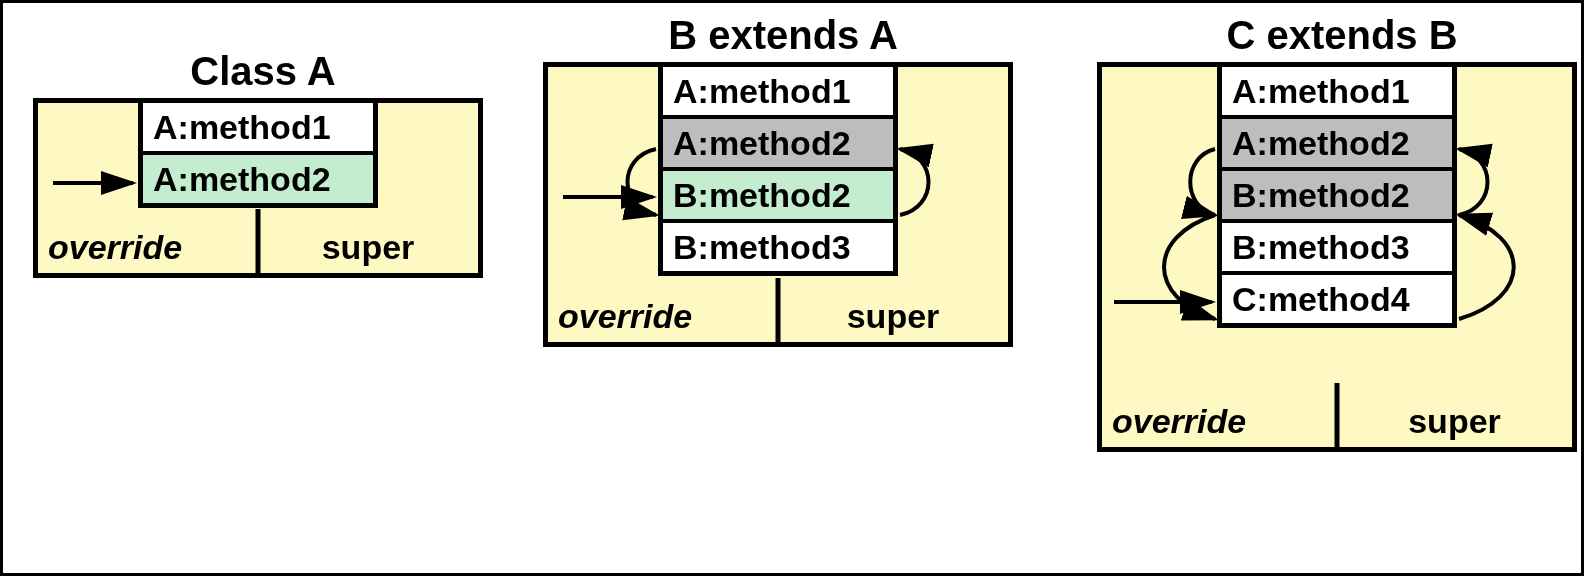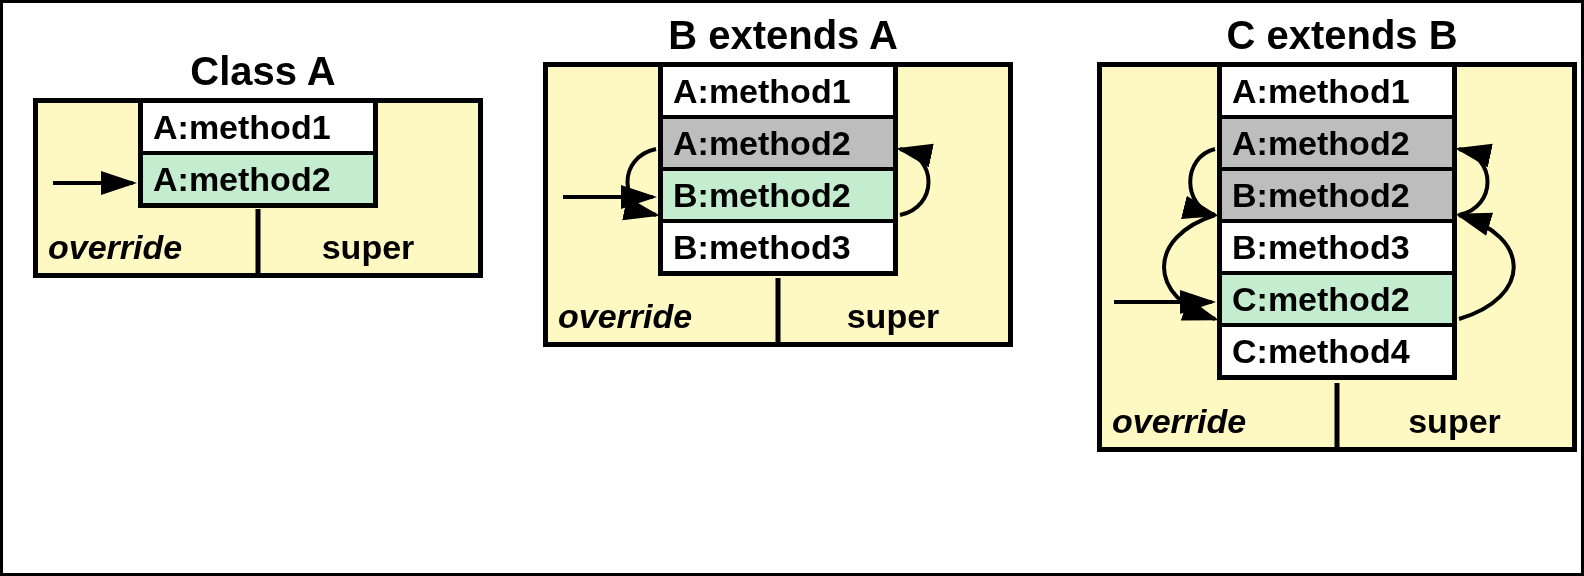--- a/index.html
+++ b/index.html
@@ -127,21 +127,20 @@
 </div>
 
 <div class="panel" style="left:1065px;top:10px;width:490px;margin-left:29px;">
   <div class="title">C extends B</div>
   <div class="box" style="width:470px;height:380px;">
     <div class="methods" style="top:-5px;width:230px;">
       <div class="mrow rwhite">A:method1</div>
       <div class="mrow rgray">A:method2</div>
       <div class="mrow rgray">B:method2</div>
       <div class="mrow rwhite">B:method3</div>
-      <div class="mrow rgreen">C:method2</div>
       <div class="mrow rwhite">C:method4</div>
     </div>
     <div class="vdiv" style="left:50%;transform:translateX(-50%);height:64px;"></div>
     <div class="labels">
       <div class="lab ov">override</div>
       <div class="lab su">super</div>
     </div>
     <svg class="arrows" width="470" height="380">
       <defs>
         <marker id="ahC" markerWidth="10" markerHeight="10" refX="8" refY="3" orient="auto">

